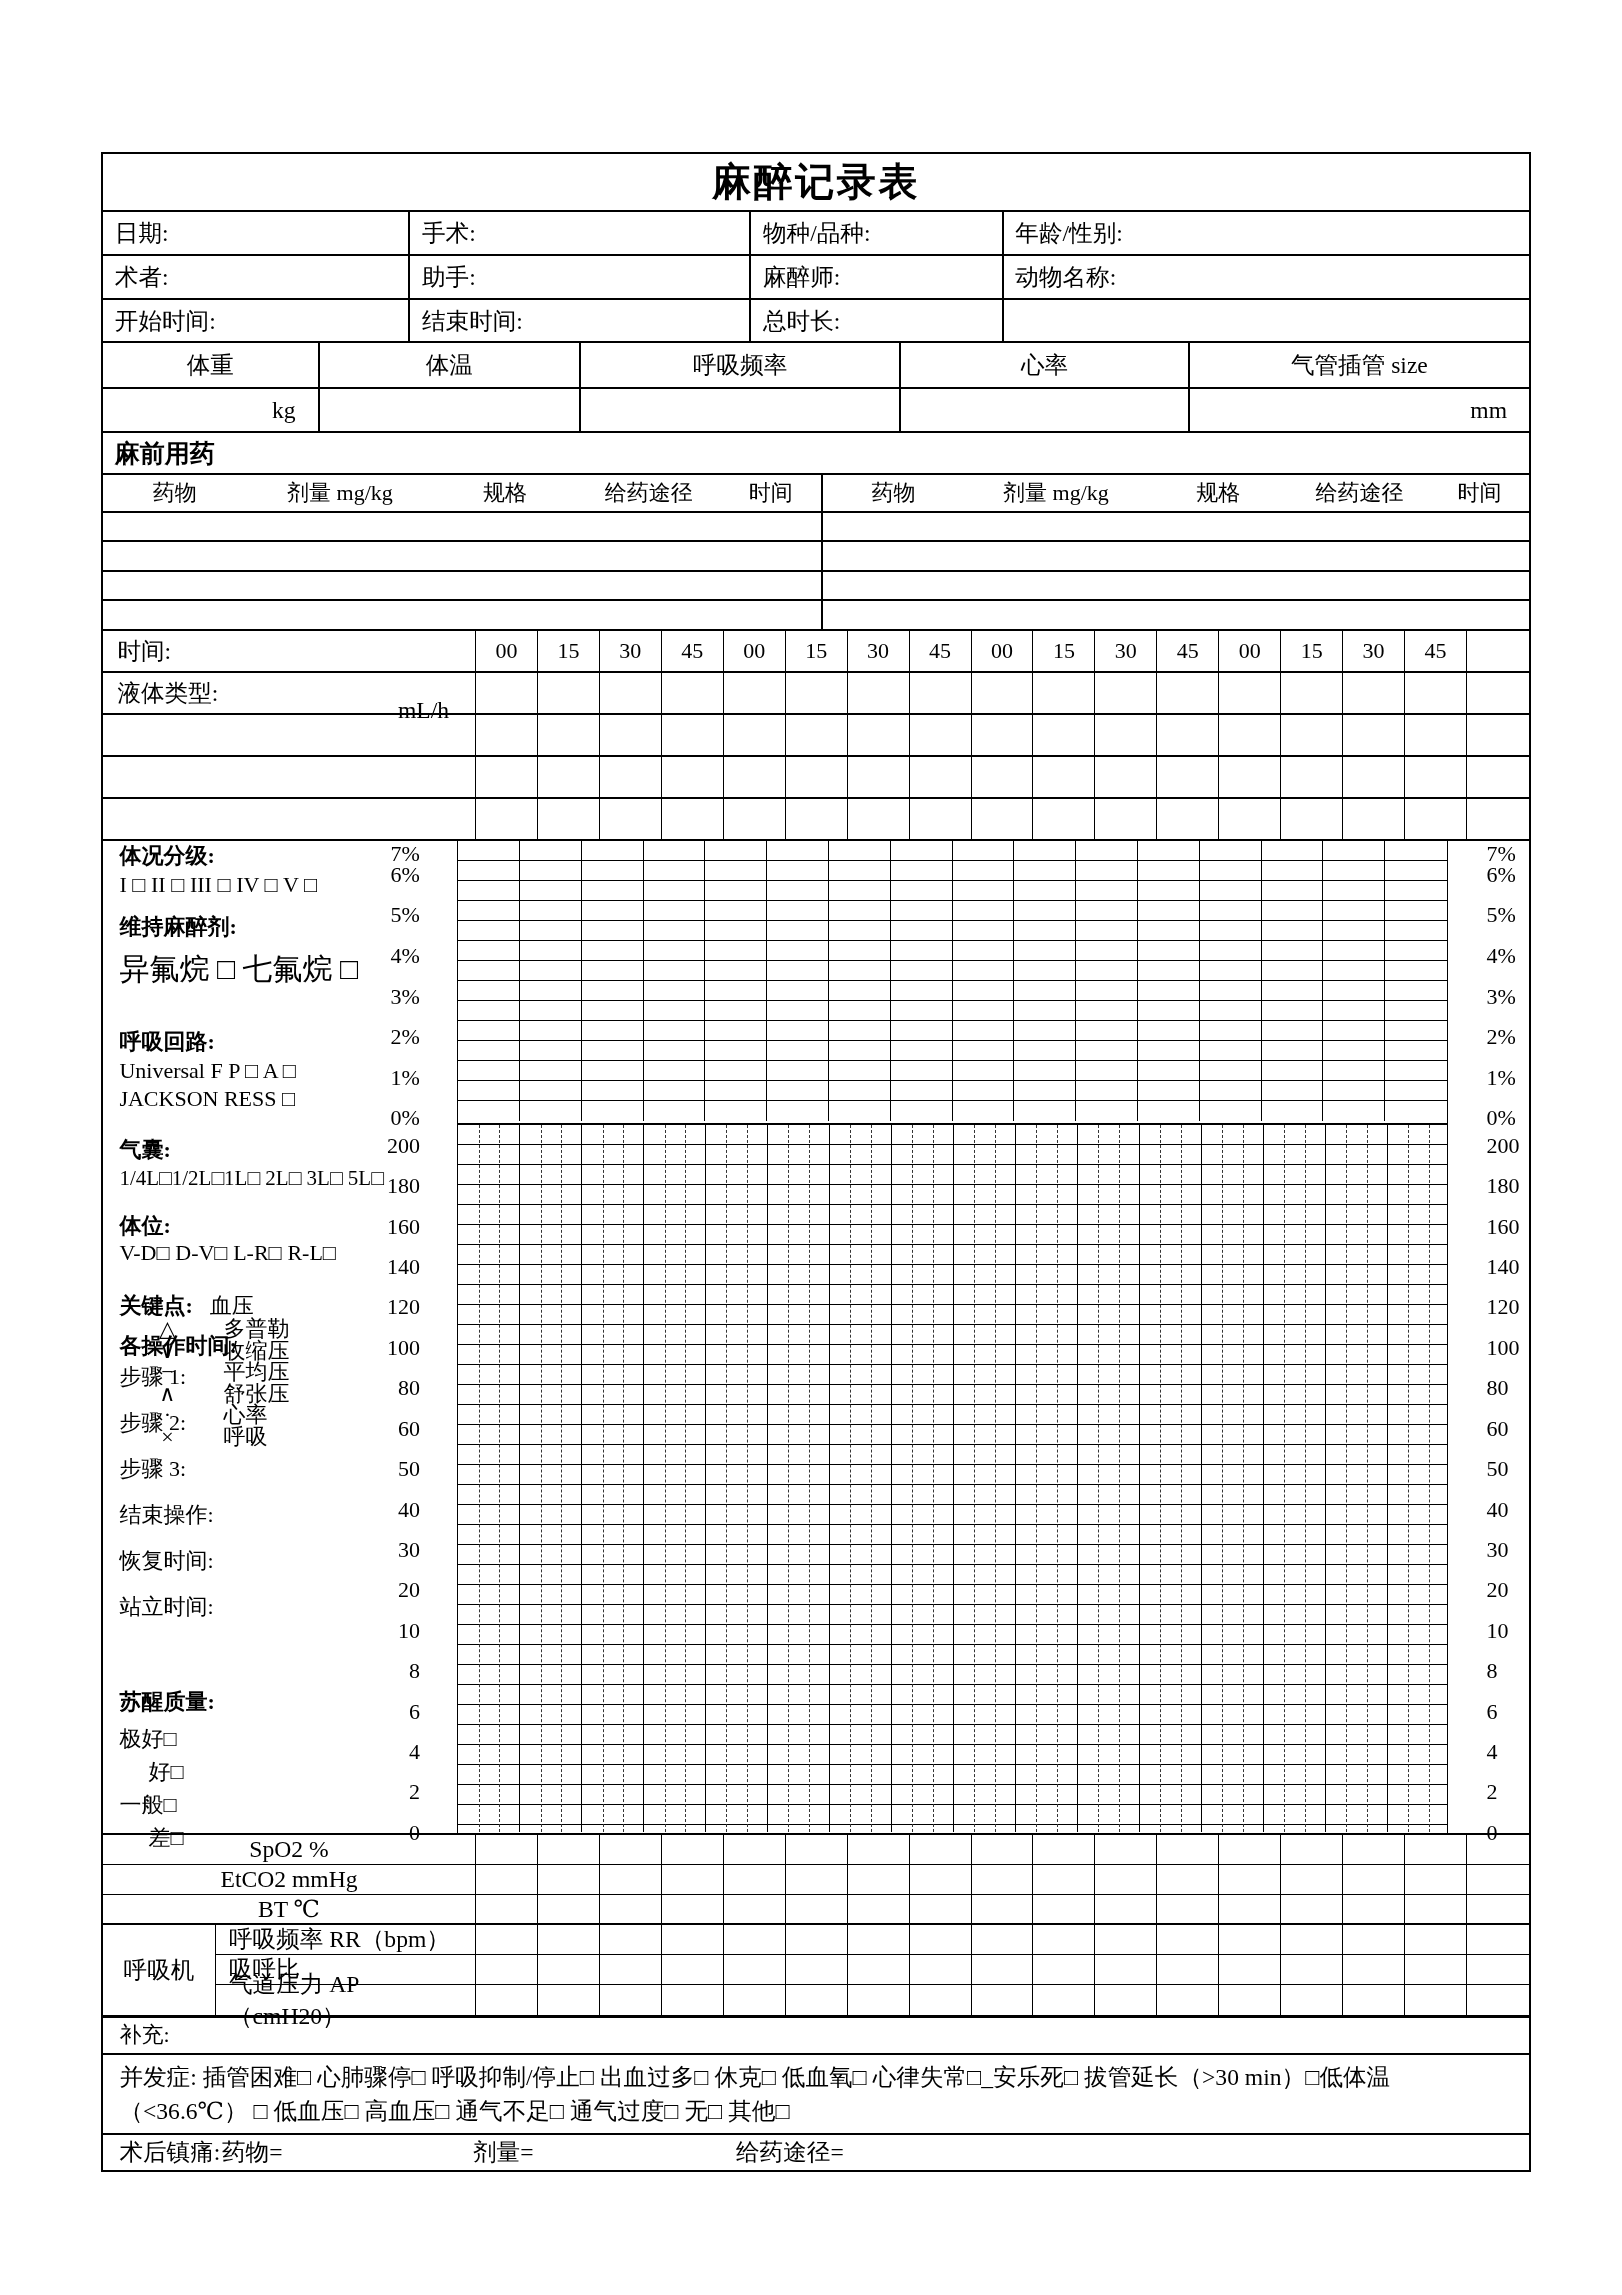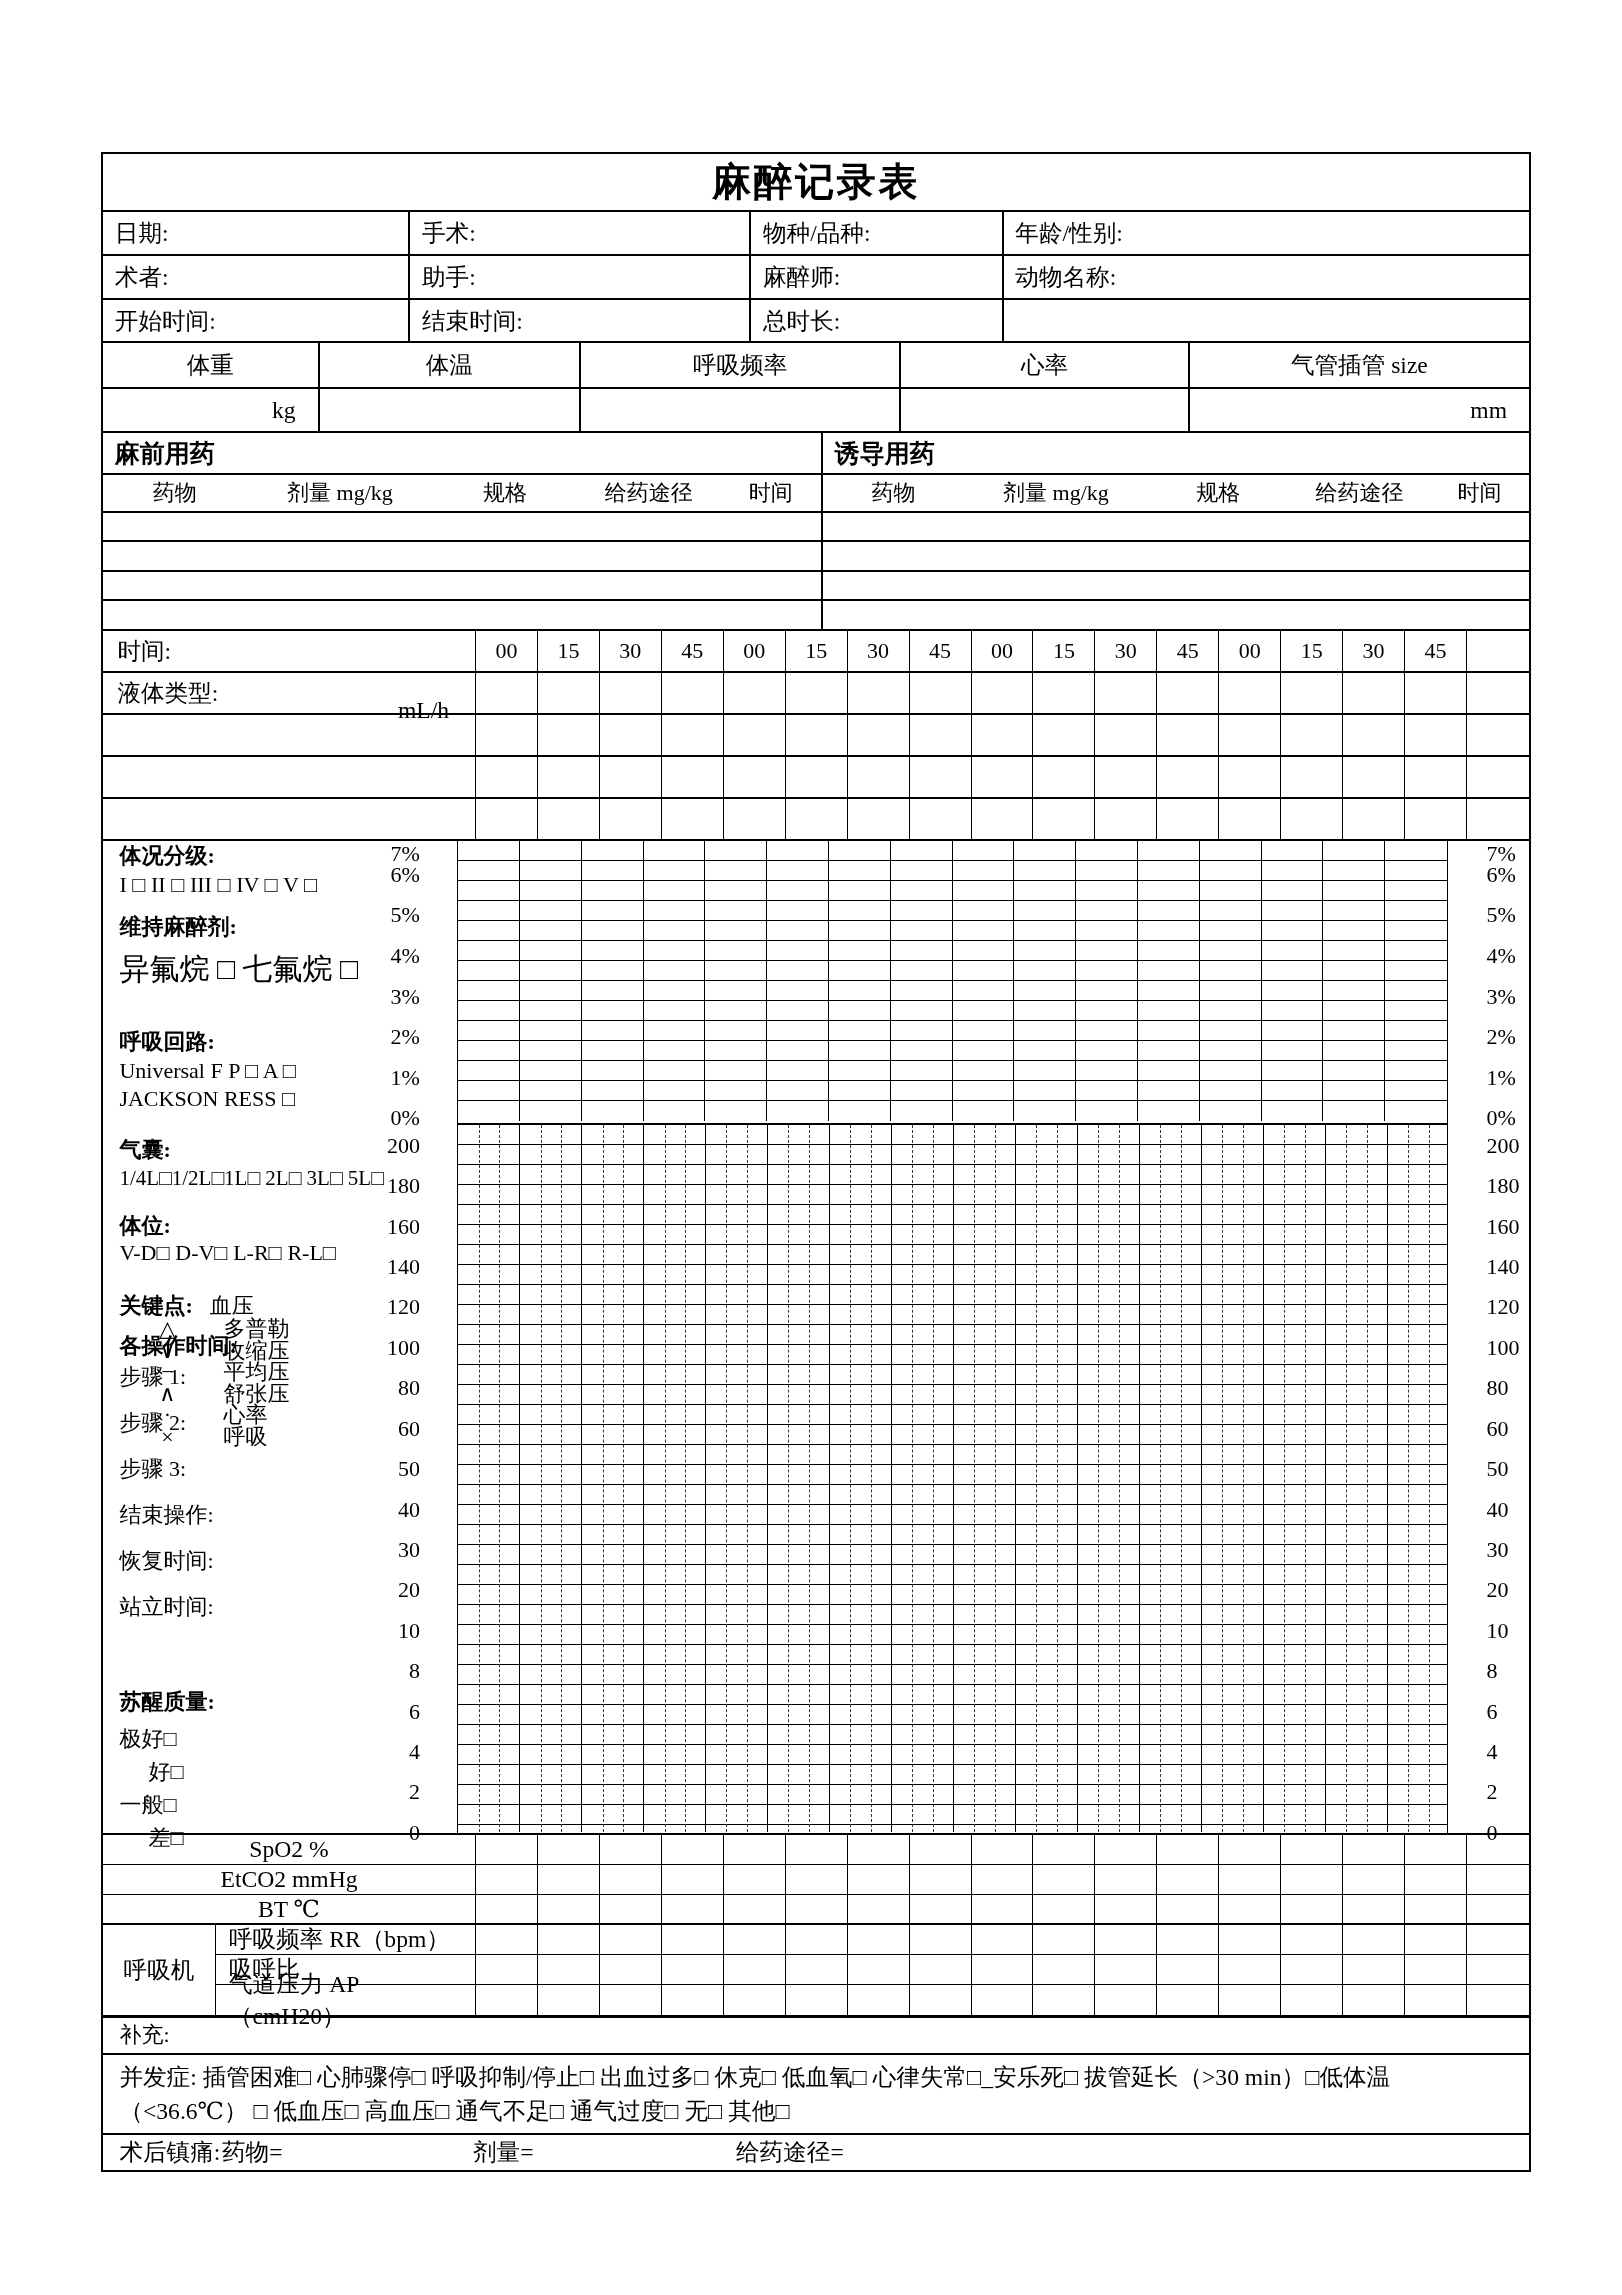--- a/index.html
+++ b/index.html
@@ -131,21 +131,20 @@
   <div class="row vu-row">
     <div class="cell vw0">kg</div>
     <div class="cell vw1"></div>
     <div class="cell vw2"></div>
     <div class="cell vw3"></div>
     <div class="cell vw4">mm</div>
   </div>
 
   <div class="row medtitle-row">
     <div class="cell mw0">麻前用药</div>
-    <div class="cell mw1">诱导用药</div>
   </div>
 
   <div class="row medhead-row">
     <div class="half mw0">
       <span class="mh0">药物</span>
       <span class="mh1">剂量 mg/kg</span>
       <span class="mh2">规格</span>
       <span class="mh3">给药途径</span>
       <span class="mh4">时间</span>
     </div>

